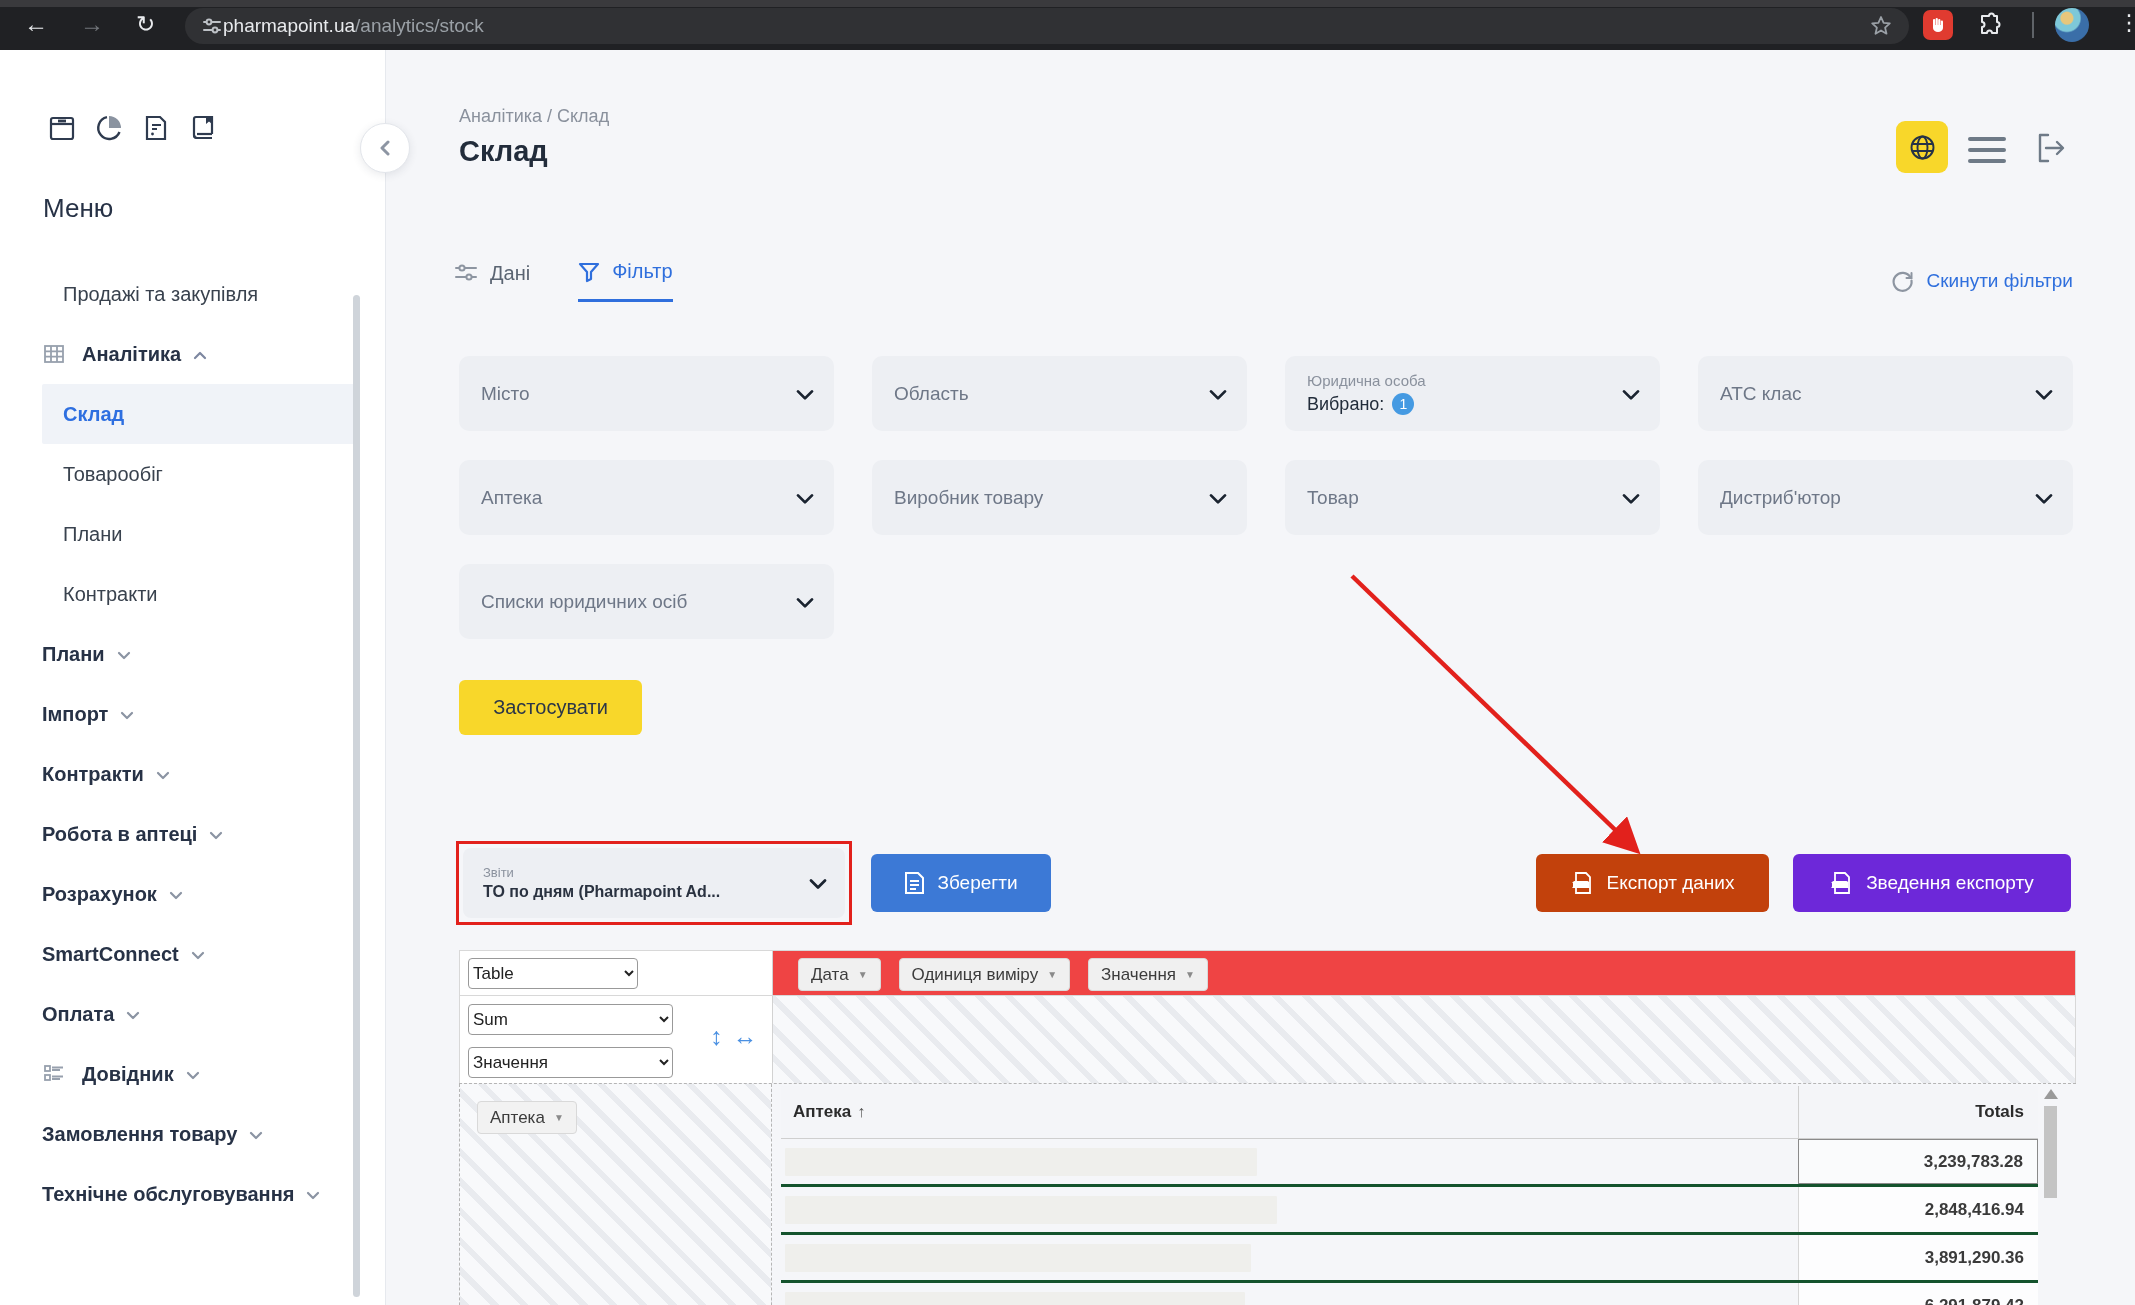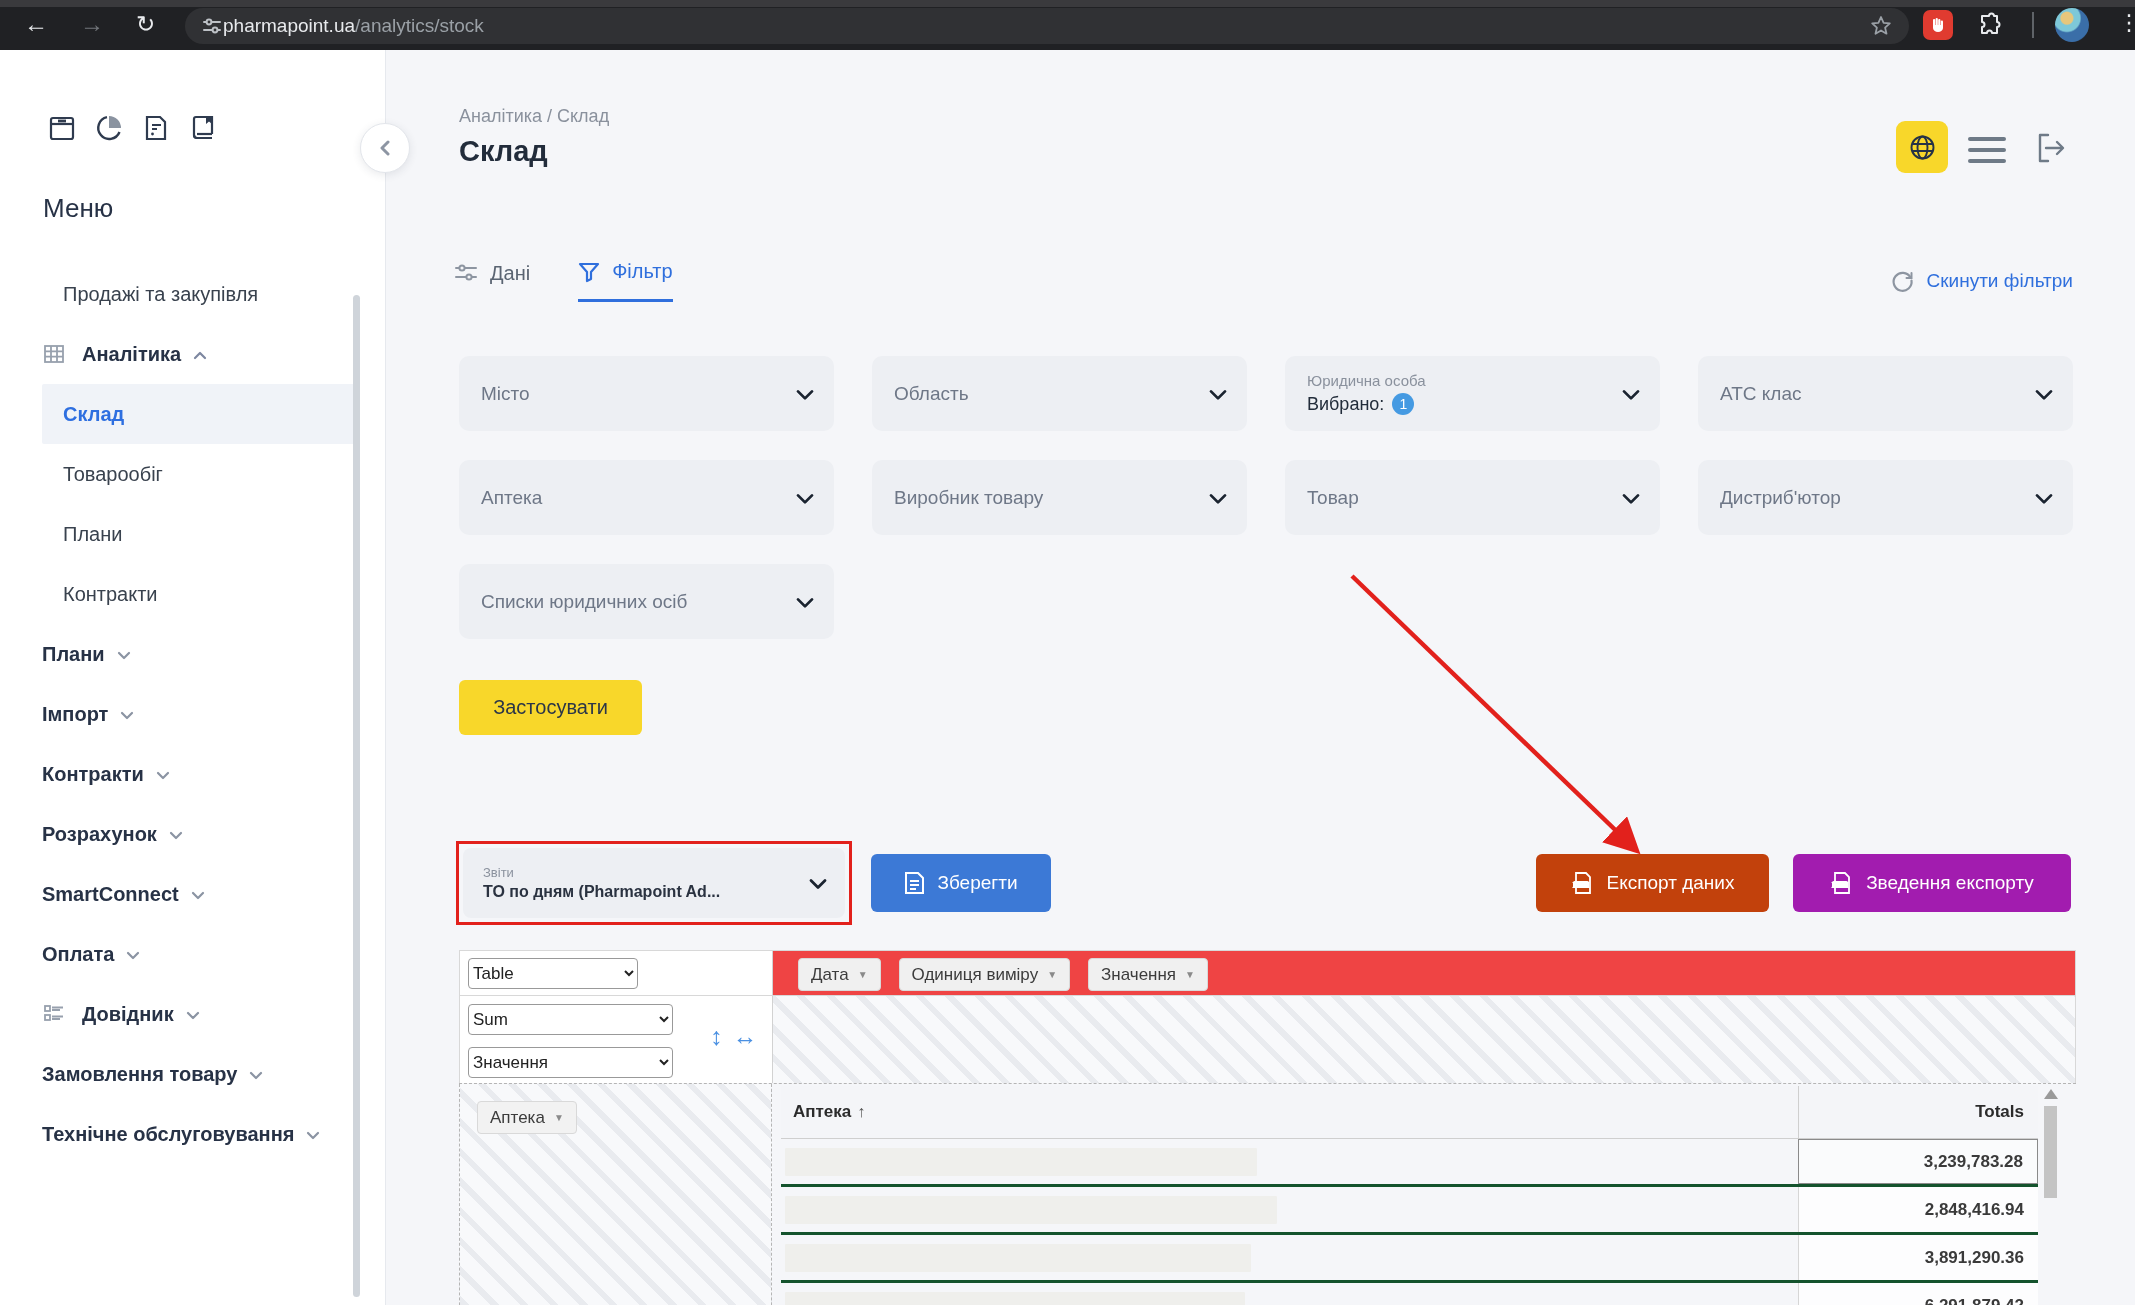--- a/index.html
+++ b/index.html
@@ -80,21 +80,21 @@
               flex-direction:column;justify-content:center;gap:3px;padding:0 20px;cursor:pointer;}
   .report-box .rlabel{font-size:13px;color:#8a919d;}
   .report-box .rvalue{font-size:16px;color:#2a3240;font-weight:700;width:320px;white-space:nowrap;
                       overflow:hidden;}
   .report-box .fchev{position:absolute;right:18px;top:50%;transform:translateY(-42%);}
   .btn{position:absolute;height:58px;border:none;border-radius:6px;font-size:19px;color:#fff;
        display:flex;align-items:center;justify-content:center;gap:12px;cursor:pointer;
        font-family:"Liberation Sans",sans-serif;font-weight:500;}
   .btn-save{left:485px;top:804px;width:180px;background:#3c79d6;}
   .btn-export{left:1150px;top:804px;width:233px;background:#c2410c;}
-  .btn-summary{left:1407px;top:804px;width:278px;background:#a21caf;color:#fff;cursor:default;}
+  .btn-summary{left:1407px;top:804px;width:278px;background:#6d28d9;color:#fff;cursor:default;}
 
   
   .pivot{position:absolute;left:73px;top:900px;width:1617px;height:405px;font-size:17px;}
   .pv-toolbar{position:absolute;left:0;top:0;width:100%;height:46px;background:#ef4444;
               border:1px solid #d8d8d8;box-sizing:border-box;}
   .pv-tl{position:absolute;left:0;top:0;width:313px;height:100%;border-right:1px solid #d2d2d2;
          display:flex;align-items:center;padding-left:8px;box-sizing:border-box;background:#fff;}
   .pv-select{height:31px;font-size:17px;border:1px solid #999;border-radius:4px;background:#fff;
              color:#222;font-family:"Liberation Sans",sans-serif;}
   .pv-fields{position:absolute;left:338px;top:7px;display:flex;gap:18px;}
@@ -259,20 +259,28 @@
         </div>
         <div class="menu-item section">
           <span>Контракти</span>
           <span class="mi-chev">
             <svg width="14" height="9" viewBox="0 0 14 9">
               <path d="M2 2 L7 7 L12 2" fill="none" stroke="#8b94a3" stroke-width="2.2" stroke-linecap="round" stroke-linejoin="round"></path>
             </svg>
           </span>
         </div>
         <div class="menu-item section">
+          <span>Робота в аптеці</span>
+          <span class="mi-chev">
+            <svg width="14" height="9" viewBox="0 0 14 9">
+              <path d="M2 2 L7 7 L12 2" fill="none" stroke="#8b94a3" stroke-width="2.2" stroke-linecap="round" stroke-linejoin="round"></path>
+            </svg>
+          </span>
+        </div>
+        <div class="menu-item section">
           <span>Розрахунок</span>
           <span class="mi-chev">
             <svg width="14" height="9" viewBox="0 0 14 9">
               <path d="M2 2 L7 7 L12 2" fill="none" stroke="#8b94a3" stroke-width="2.2" stroke-linecap="round" stroke-linejoin="round"></path>
             </svg>
           </span>
         </div>
         <div class="menu-item section">
           <span>SmartConnect</span>
           <span class="mi-chev">

